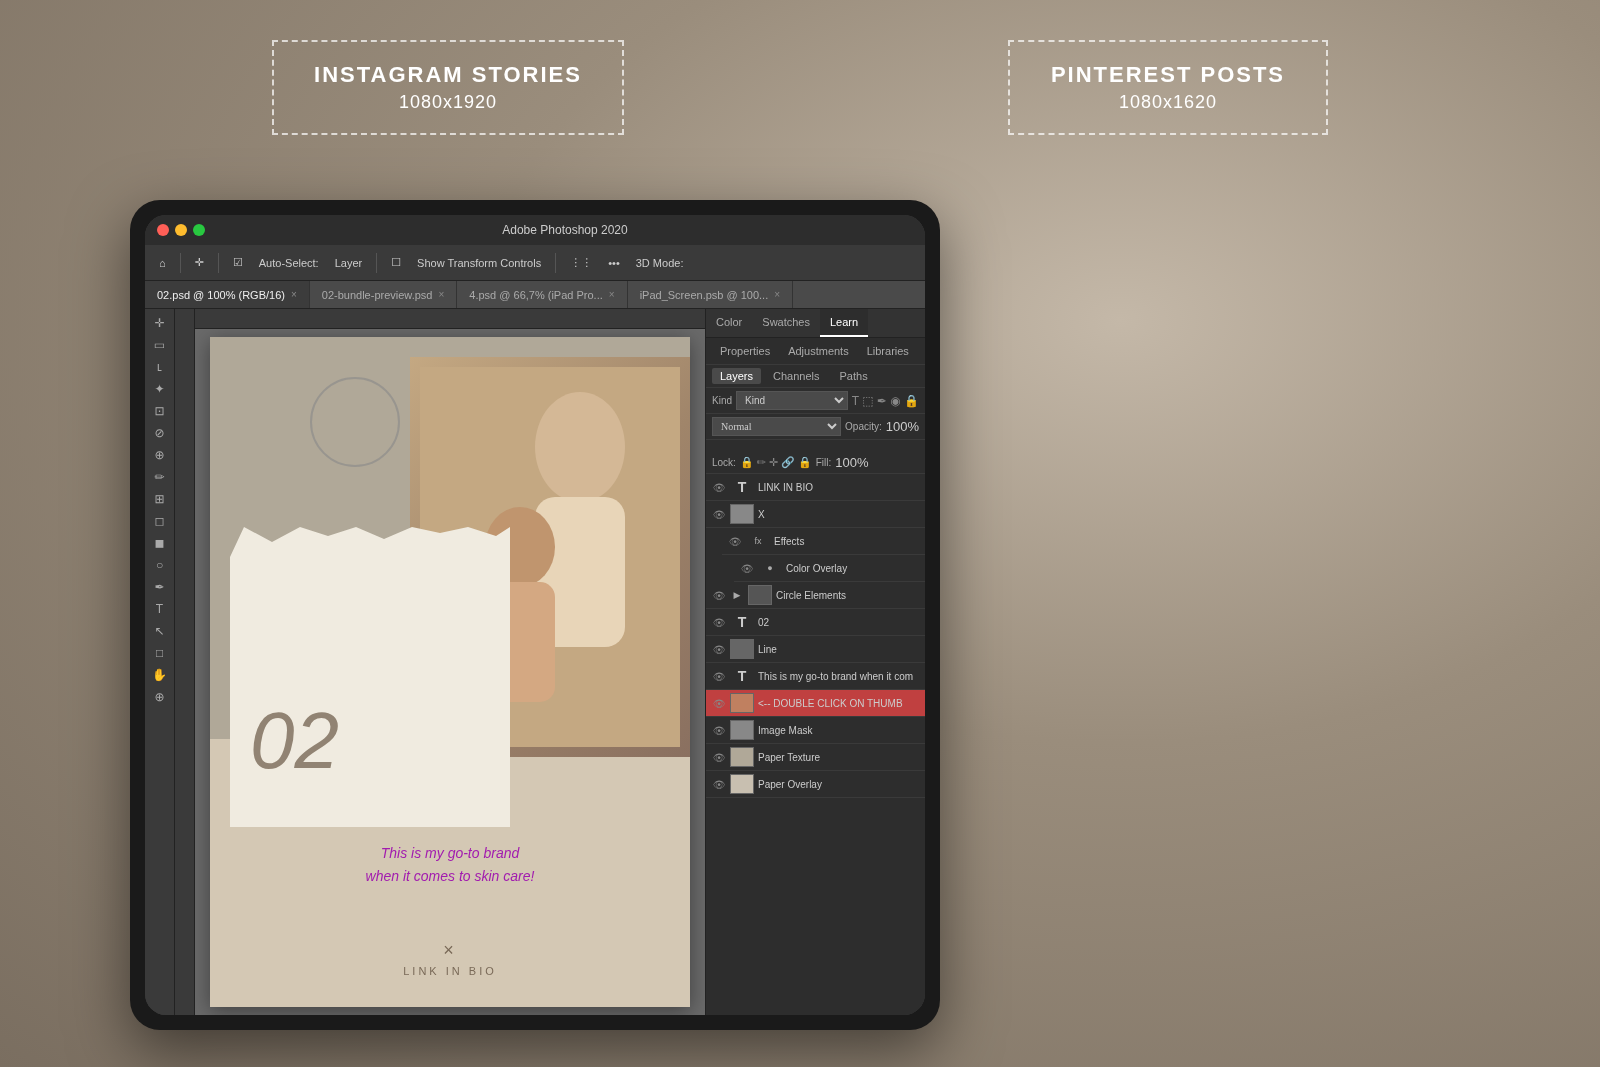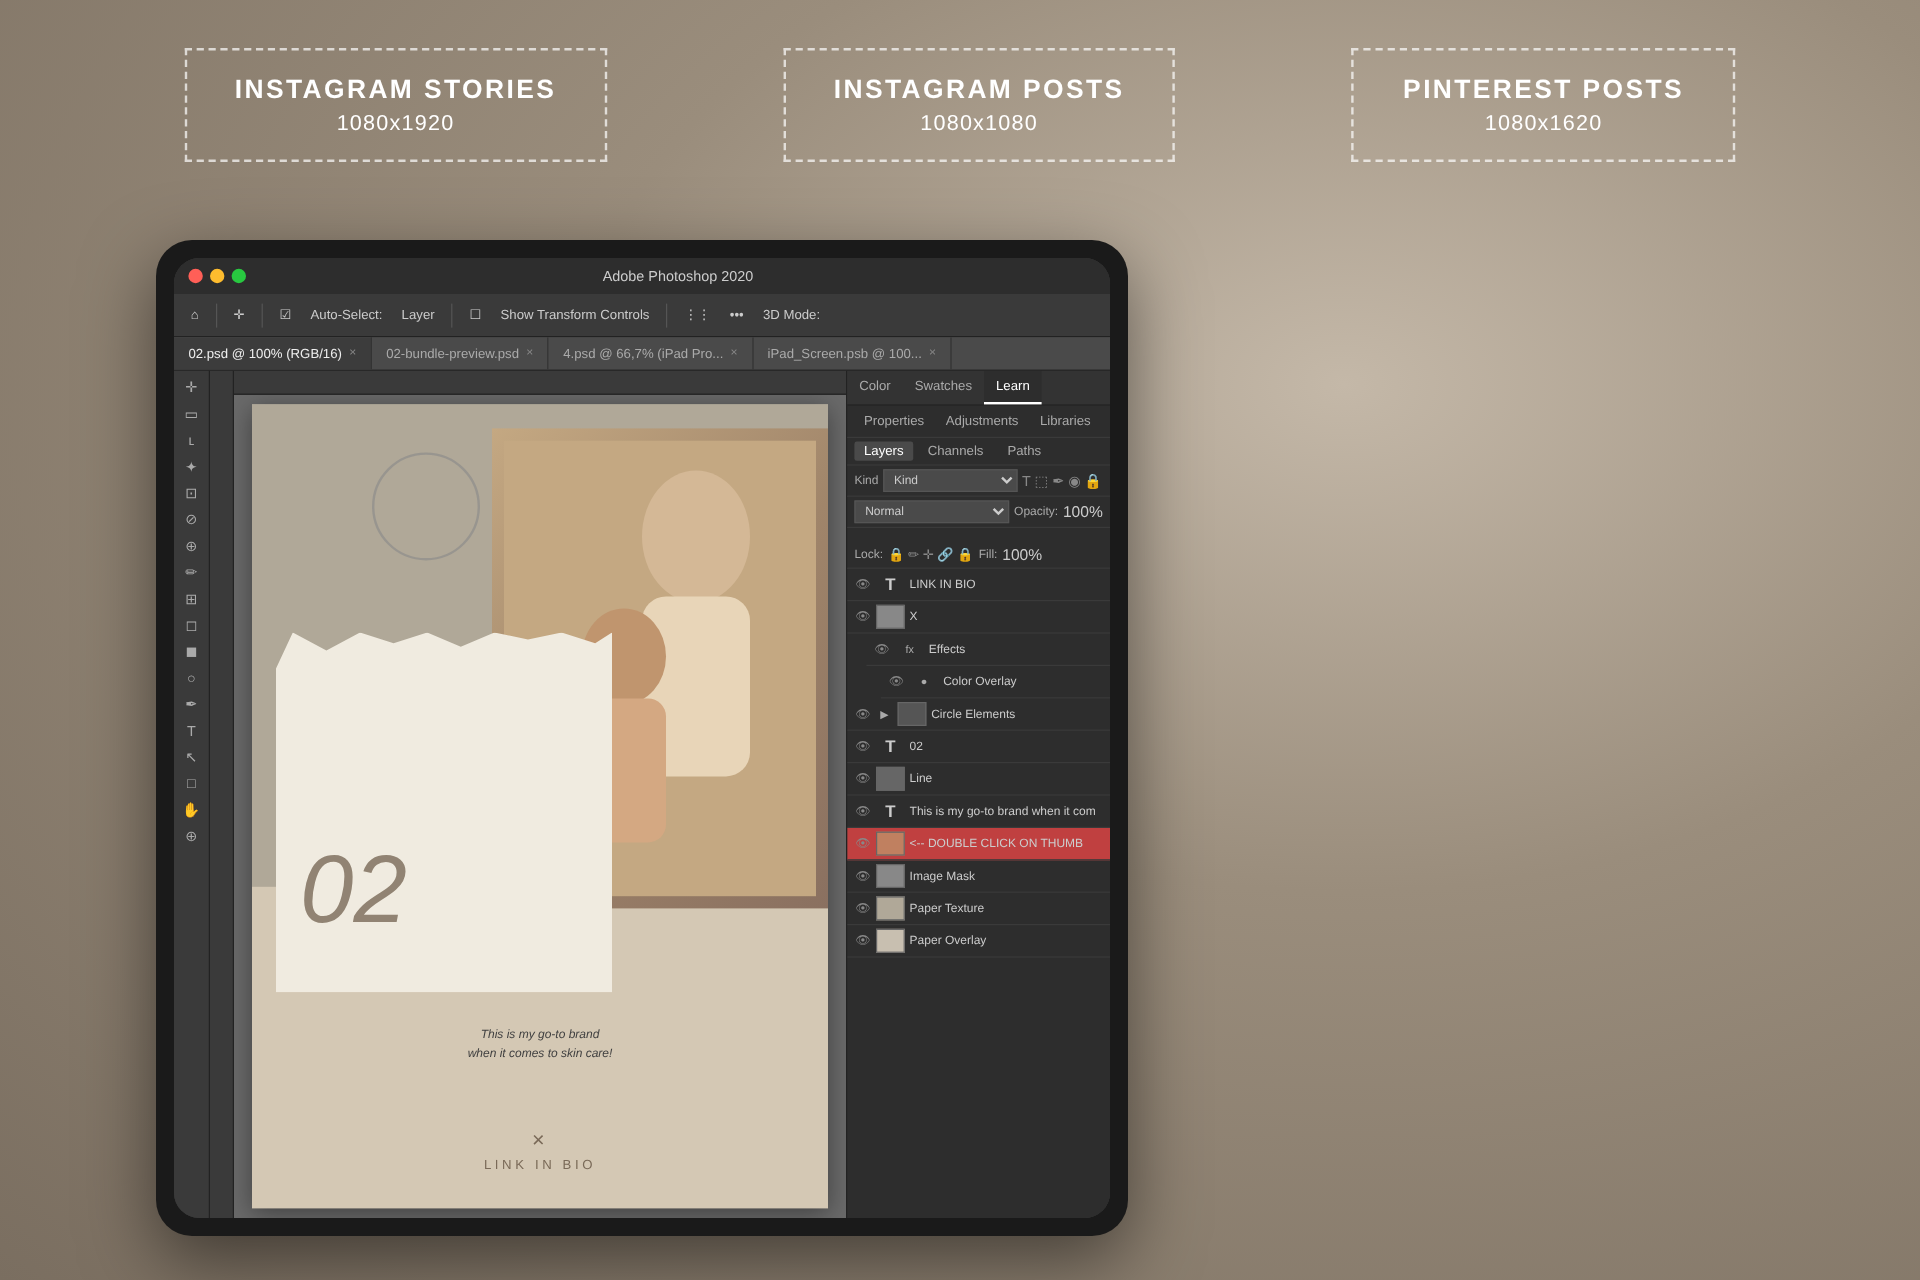--- a/index.html
+++ b/index.html
@@ -285,22 +285,22 @@
       font-weight: 300;
       opacity: 0.8;
     }
 
     .dc-text1 {
       position: absolute;
       bottom: 120px;
       left: 30px;
       right: 30px;
       text-align: center;
-      font-size: 10px;
-      color: #404040;
+      font-size: 14px;
+      color: #a21caf;
       line-height: 1.6;
       font-style: italic;
     }
 
     .dc-stamp {
       position: absolute;
       top: 40px;
       left: 100px;
       width: 90px;
       height: 90px;
@@ -410,20 +410,21 @@
       border-bottom: 1px solid #3a3a3a;
     }
 
     .normal-select {
       background: #4a4a4a;
       border: 1px solid #555;
       color: #ccc;
       font-size: 10px;
       padding: 2px 4px;
       flex: 1;
+      font-family: Liberation Serif, serif;
     }
 
     .opacity-label { color: #aaa; font-size: 10px; }
     .opacity-val { color: #ccc; font-size: 13px; }
 
     .lock-row {
       display: flex;
       align-items: center;
       padding: 3px 6px;
       gap: 4px;
@@ -494,24 +495,20 @@
   </style>
 </head>
 <body>
 
 <div class="bg-texture"></div>
 
 <div class="top-labels">
   <div class="label-box">
     <div class="title">INSTAGRAM STORIES</div>
     <div class="subtitle">1080x1920</div>
-  </div>
-  <div class="label-box">
-    <div class="title">INSTAGRAM POSTS</div>
-    <div class="subtitle">1080x1080</div>
   </div>
   <div class="label-box">
     <div class="title">PINTEREST POSTS</div>
     <div class="subtitle">1080x1620</div>
   </div>
 </div>
 
 <div class="device-mockup">
   <div class="ps-window">
 

